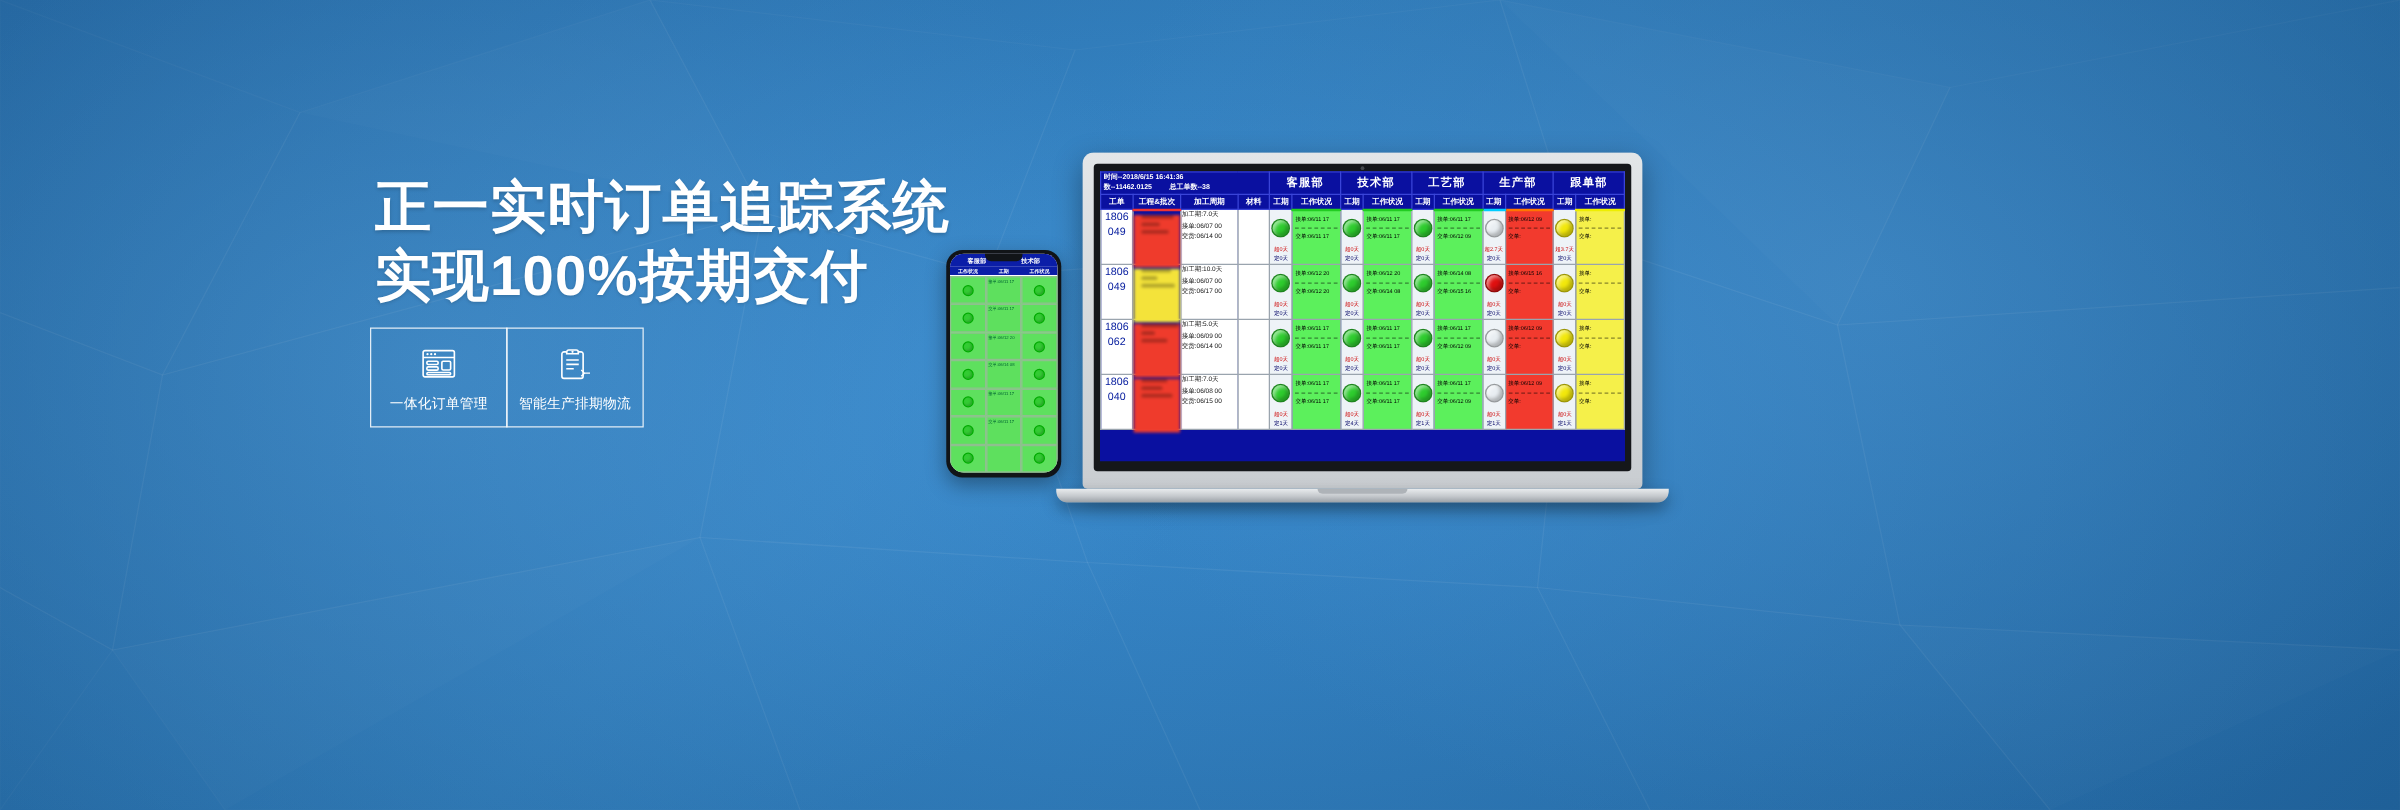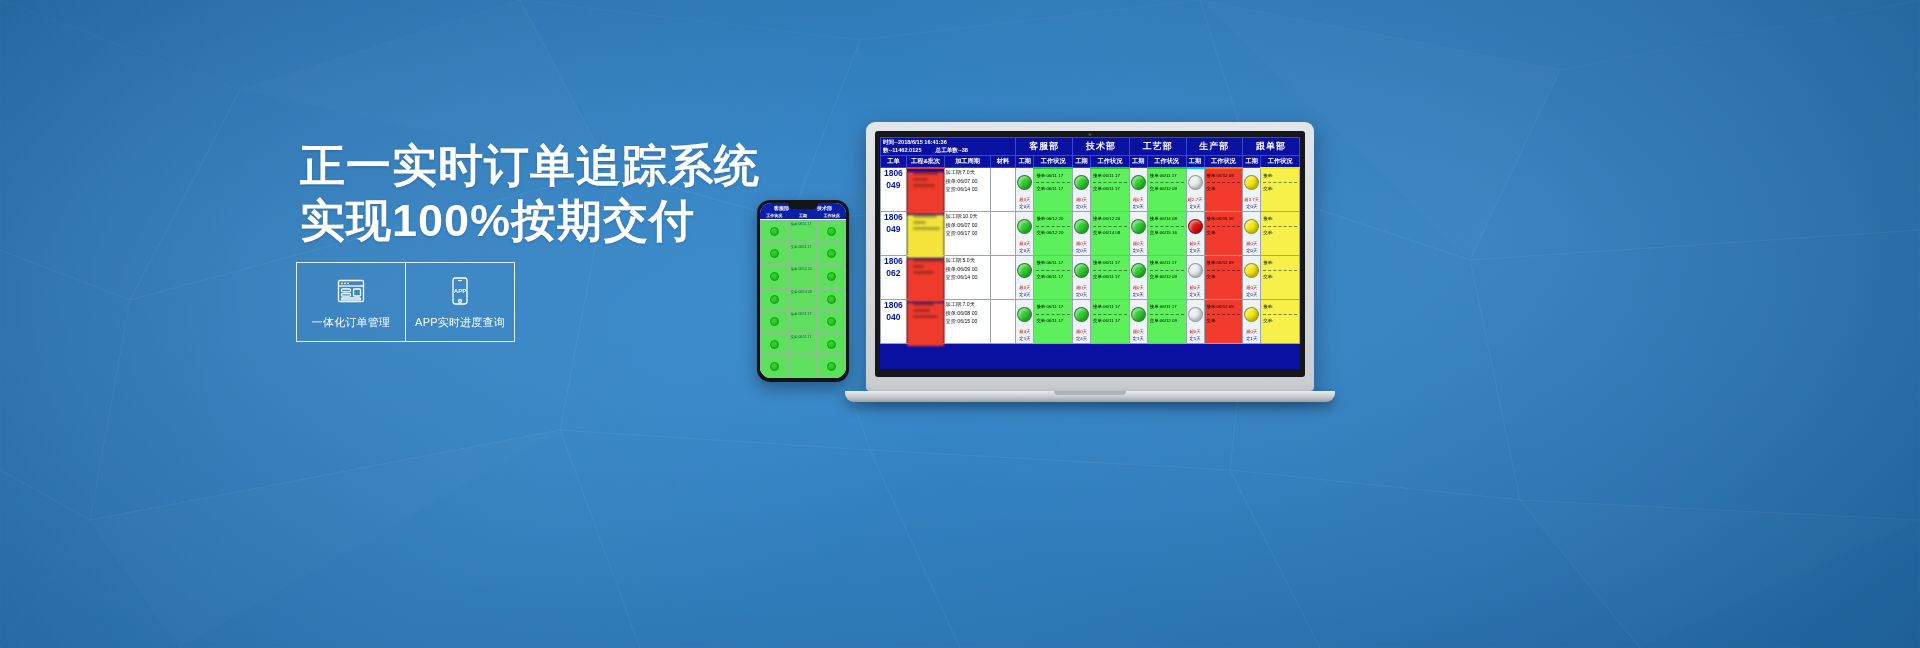--- a/index.html
+++ b/index.html
@@ -106,21 +106,21 @@
     background:#0a10a0; color:#fff; font-size:6.2px; font-weight:bold;
     text-align:center; border:1px solid #3a44d8; padding:1px 0; white-space:nowrap;
   }
   .tbl-sub td.u-red    { border-bottom:2px solid #e33; }
   .tbl-sub td.u-green  { border-bottom:2px solid #2c2; }
   .tbl-sub td.u-orange { border-bottom:2px solid #f70; }
   .tbl-sub td.u-yellow { border-bottom:2px solid #ee0; }
   .tbl-sub td.u-cyan   { border-bottom:2px solid #0cf; }
 
   td.cell { border:1px solid #9aa4ae; padding:0; vertical-align:top; height:44px; }
-  .wo { background:#fff; color:#00189c; font-weight:bold; font-size:8.5px;
+  .wo { background:#fff; color:#00189c; font-weight:normal; font-size:8.5px;
         text-align:center; line-height:1.35; padding-top:9px; }
   .proj { filter:blur(1.2px); }
   .proj .ln { height:3px; margin:3px 6px; background:rgba(0,0,0,.28); border-radius:2px;}
   .cyc { background:#fff; color:#111; font-size:5.2px; line-height:1.62; padding:4px 2px; text-align:left;}
   .mat { background:#fff; }
 
   .st { position:relative; height:100%; display:flex; flex-direction:column; }
   .st .top { flex:1; display:flex; align-items:center; justify-content:center; }
   .st .bot { font-size:4.4px; text-align:center; line-height:1.5; padding-bottom:1px;}
   .st .bot .a { color:#c00; }
@@ -189,32 +189,36 @@
         <circle cx="12" cy="5.3" r="0.9" fill="#fff" stroke="none"></circle>
         <rect x="5.5" y="11" width="9" height="2.6" rx="1"></rect>
         <rect x="5.5" y="15.5" width="9" height="2.6" rx="1"></rect>
         <rect x="17.5" y="11" width="7" height="7" rx="1"></rect>
         <rect x="5.5" y="20" width="19" height="1.8" rx="0.9"></rect>
       </svg>
     </div>
     <div class="cap">一体化订单管理</div>
   </div>
 
-
   <div class="feature">
     <div class="ico">
-      <svg width="22" height="30" viewBox="0 0 22 30" fill="none" stroke="#ffffff" stroke-width="1.3">
-        <rect x="4" y="2" width="14" height="26" rx="2.4"></rect>
-        <line x1="9" y1="4.6" x2="13" y2="4.6" stroke-width="1"></line>
-        <circle cx="11" cy="25" r="1.5"></circle>
-        <text x="11" y="17" font-size="6" fill="#ffffff" stroke="none" text-anchor="middle" font-family="Liberation Sans, sans-serif" font-weight="bold">APP</text>
+      <svg width="28" height="28" viewBox="0 0 28 28" fill="none" stroke="#ffffff" stroke-width="1.3">
+        <path d="M7 4.5 H5.2 A1.7 1.7 0 0 0 3.5 6.2 V24 A1.7 1.7 0 0 0 5.2 25.7 H18.8 A1.7 1.7 0 0 0 20.5 24 V6.2 A1.7 1.7 0 0 0 18.8 4.5 H17"></path>
+        <path d="M9 3 H15 A1.6 1.6 0 0 1 16.6 4.6 V6 H7.4 V4.6 A1.6 1.6 0 0 1 9 3 Z"></path>
+        <circle cx="12" cy="4.4" r="0.9" fill="#fff" stroke="none"></circle>
+        <line x1="7" y1="11" x2="17" y2="11"></line>
+        <line x1="7" y1="14.5" x2="17" y2="14.5"></line>
+        <line x1="7" y1="18" x2="13" y2="18"></line>
+        <path d="M19 19 l2.5 2.5 l-2.5 2.5" stroke-width="1.1"></path>
+        <line x1="21.5" y1="21.5" x2="26" y2="21.5" stroke-width="1.1"></line>
       </svg>
     </div>
-    <div class="cap">APP实时进度查询</div>
+    <div class="cap">智能生产排期物流</div>
   </div>
+
 </div>
 
 <div id="phone">
   <div class="notch"></div>
   <div class="scr">
     <div class="ph-head">
       <div class="d">客服部</div>
       <div class="d">技术部</div>
     </div>
     <div class="ph-sub">

